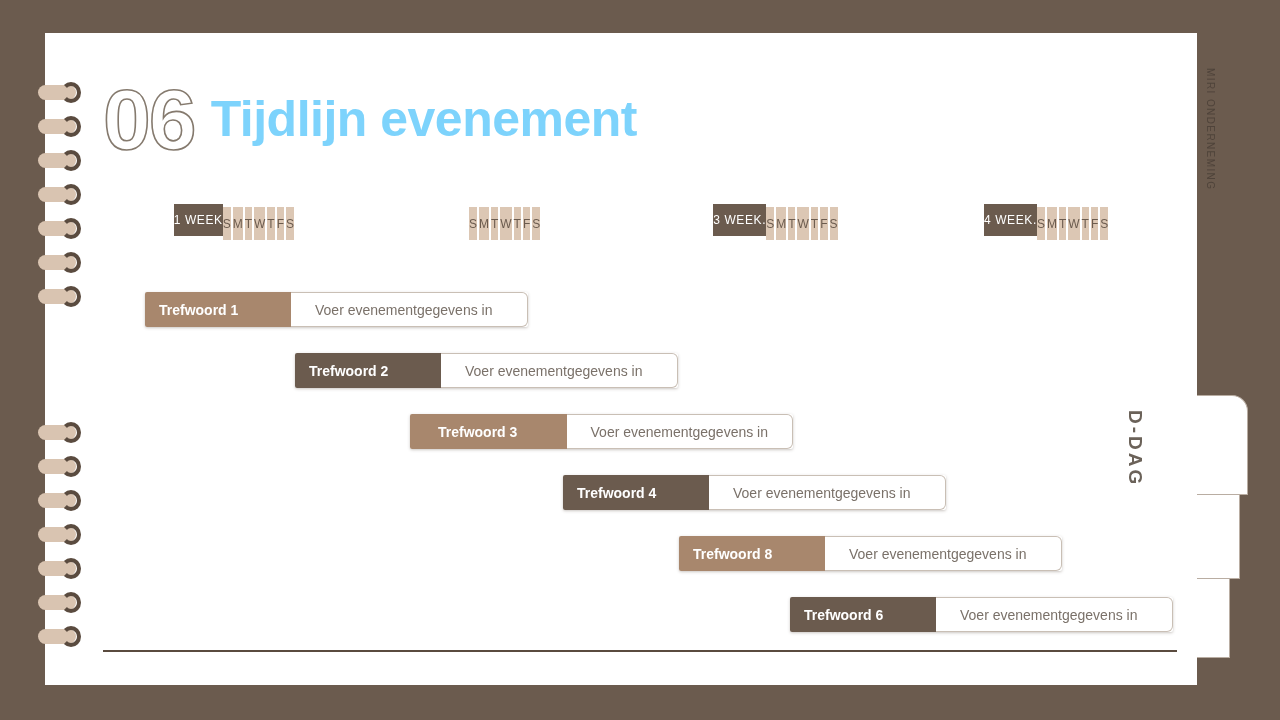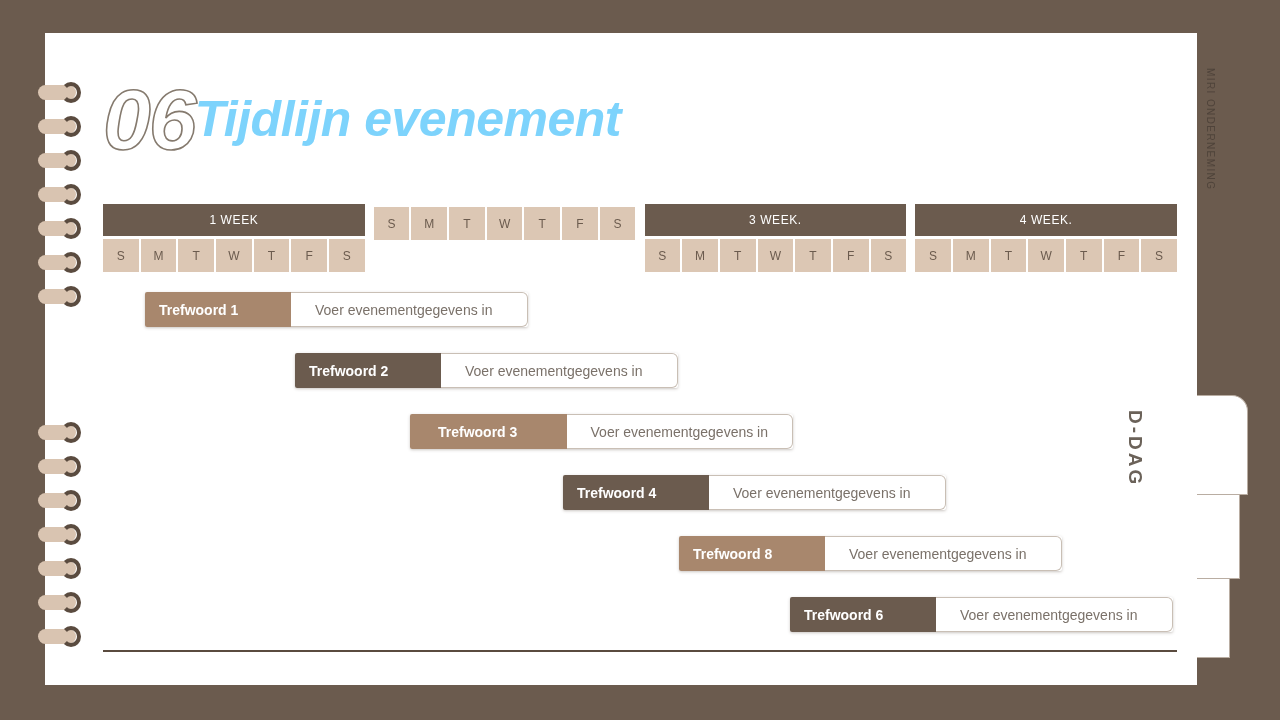--- a/index.html
+++ b/index.html
@@ -81,21 +81,21 @@
     box-sizing: border-box;
   }
 
   
   #title-row {
     position: absolute;
     left: 103px;
     top: 76px;
     display: flex;
     align-items: center;
-    font-style: italic;
+    gap: 16px;
   }
   #title-number {
     font-size: 86px;
     font-weight: 700;
     letter-spacing: -2px;
     line-height: 1;
     color: transparent;
     -webkit-text-stroke: 1.6px #857A6E;
     text-shadow: none;
   }
@@ -112,21 +112,22 @@
     position: absolute;
     left: 103px;
     top: 204px;
     width: 1074px;
     display: flex;
     gap: 9px;
   }
   .week-block {
     flex: 1 1 0;
     display: flex;
-    flex-direction: column;
+    flex-direction: row;
+    justify-content: center;
   }
   .week-title {
     height: 32px;
     background: #6B5B4E;
     color: #FFFFFF;
     font-size: 12px;
     letter-spacing: 0.6px;
     display: flex;
     align-items: center;
     justify-content: center;

